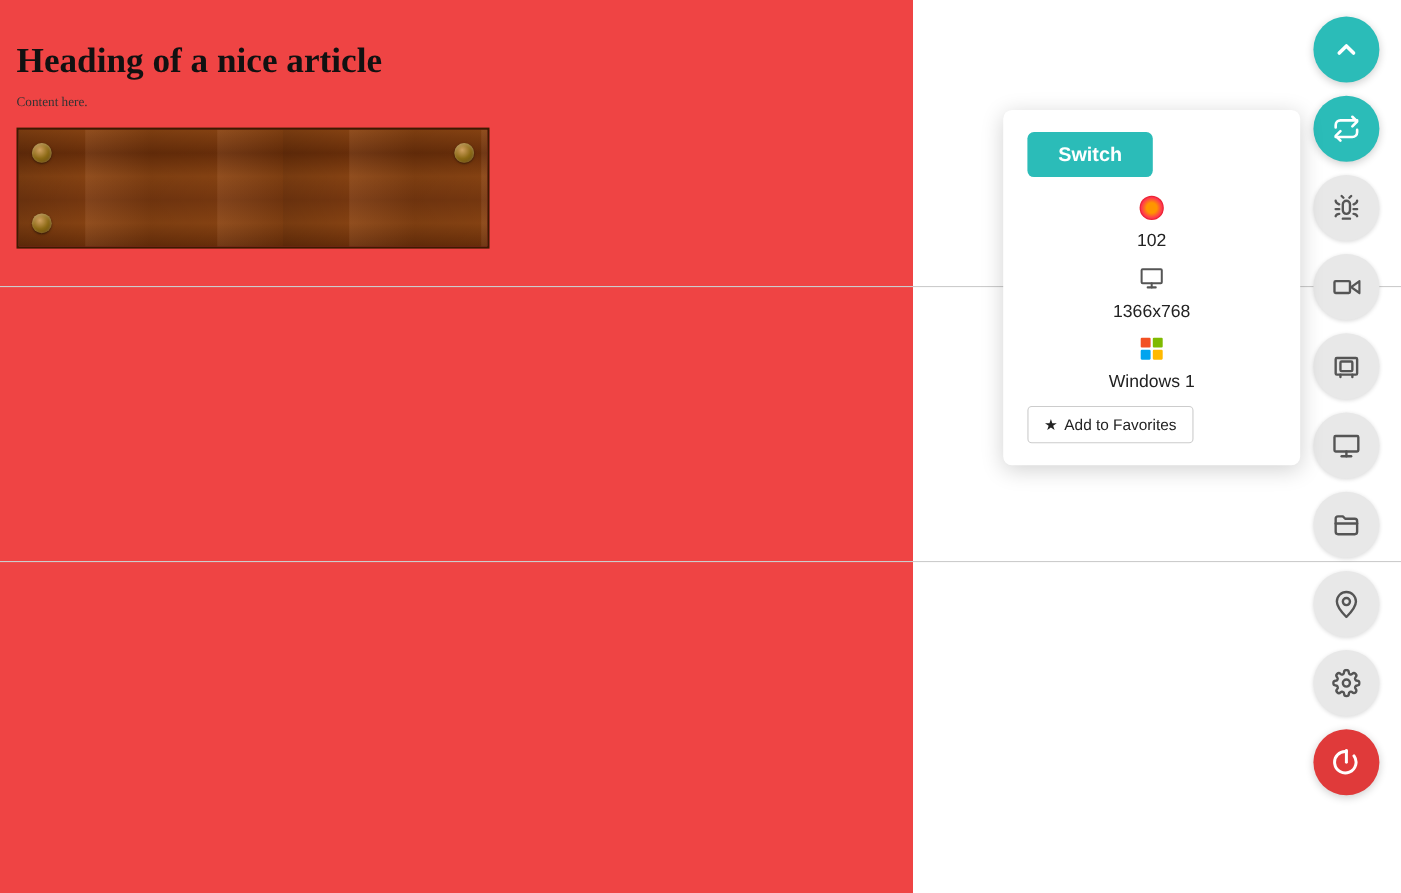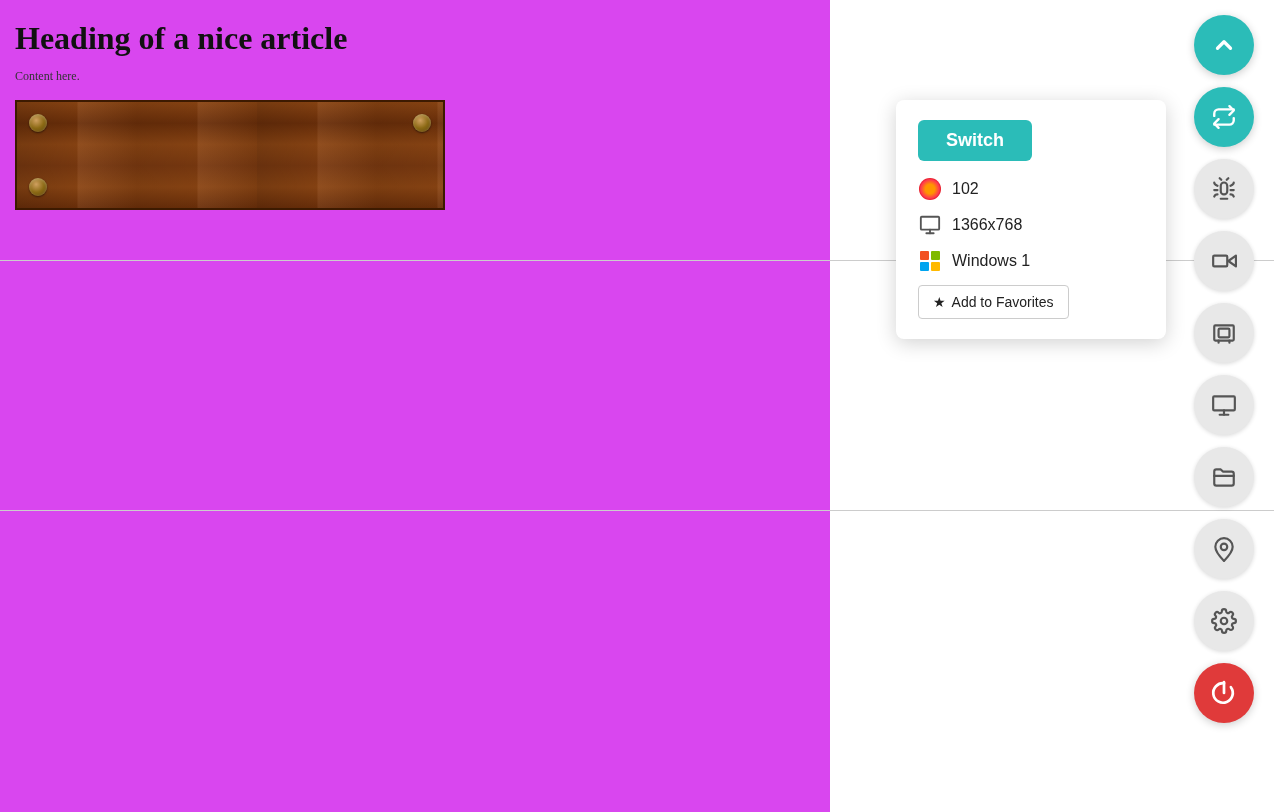--- a/index.html
+++ b/index.html
@@ -11,22 +11,22 @@
       background: #fff;
       position: relative;
     }
 
     
     .content-area {
       position: absolute;
       top: 0; left: 0;
       width: 830px;
       height: 100%;
-      padding: 20px 15px;
-      background: #d946ef;
+      padding: 36px 15px;
+      background: #ef4444;
     }
 
     .article-heading {
       font-size: 32px;
       font-weight: bold;
       color: #111;
       margin-bottom: 12px;
       font-family: Georgia, serif;
     }
 
@@ -168,21 +168,21 @@
     .circle-btn.red {
       background: #e03a3a;
       color: #fff;
       box-shadow: 0 2px 8px rgba(0,0,0,0.2);
     }
 
     
     .popup-panel {
       position: absolute;
       top: 100px;
-      right: 108px;
+      right: 92px;
       width: 270px;
       background: #fff;
       border-radius: 8px;
       box-shadow: 0 4px 20px rgba(0,0,0,0.18);
       padding: 20px 22px;
       z-index: 100;
     }
 
     .popup-switch-btn {
       background: #2BBCB8;
@@ -198,20 +198,21 @@
     }
 
     .popup-info-row {
       display: flex;
       align-items: center;
       gap: 10px;
       margin-bottom: 12px;
       font-size: 16px;
       color: #222;
       font-family: Arial, sans-serif;
+      flex-direction: column;
     }
 
     .popup-icon {
       width: 24px;
       height: 24px;
       display: flex;
       align-items: center;
       justify-content: center;
       flex-shrink: 0;
     }

